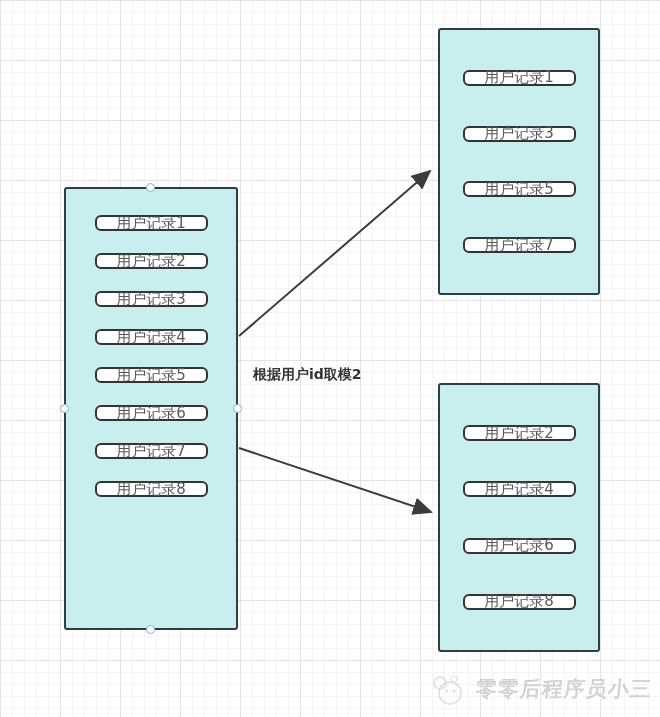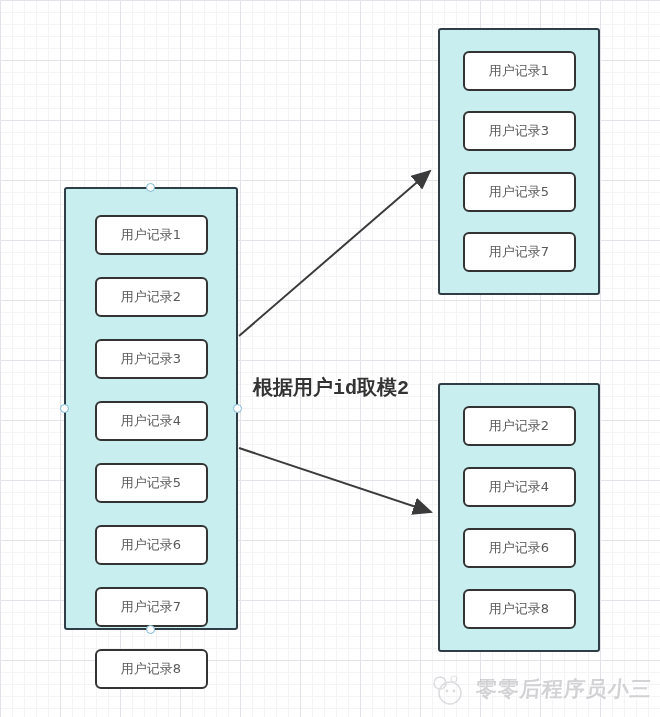--- a/index.html
+++ b/index.html
@@ -25,43 +25,42 @@
     border:2px solid #2f3e46;
     border-radius:3px;
     box-sizing:border-box;
     display:flex;flex-direction:column;align-items:center;
   }
   .container.source{left:64px;top:187px;width:174px;height:443px;padding-top:26px;gap:22px;}
   .container.shard{left:438px;width:162px;justify-content:space-evenly;}
   .container.shard1{top:28px;height:267px;}
   .container.shard2{top:383px;height:269px;}
   .record{
-    width:113px;height:40px;flex:0 0 auto;
+    width:113px;height:16px;flex:0 0 auto;
     background:#ffffff;
     border:2px solid #333333;
     border-radius:6px;
     box-sizing:border-box;
     display:flex;align-items:center;justify-content:center;
-    font-size:13px;color:#595959;
+    font-size:15px;color:#595959;
     white-space:nowrap;
   }
   .handle{
     position:absolute;width:7px;height:7px;
     background:#ffffff;border:1.5px solid #7db9d8;border-radius:50%;
     box-sizing:content-box;
   }
   .handle.top{left:calc(50% - 5px);top:-6px;}
   .handle.bottom{left:calc(50% - 5px);bottom:-6px;}
   .handle.left{left:-6px;top:calc(50% - 5px);}
   .handle.right{right:-6px;top:calc(50% - 5px);}
   .edge-label{
-    position:absolute;left:253px;top:374px;
-    font-size:20px;font-weight:700;color:#333333;
+    position:absolute;left:253px;top:366px;
+    font-size:14px;font-weight:700;color:#333333;
     white-space:nowrap;
-    font-family:Liberation Mono, monospace;
   }
   .watermark{
     position:absolute;right:8px;bottom:8px;
     display:flex;align-items:center;gap:8px;
     pointer-events:none;
   }
   .watermark .wm-text{
     font-size:21px;font-weight:700;letter-spacing:1px;
     color:rgba(130,130,135,0.35);
     text-shadow:1px 1px 0 rgba(255,255,255,0.95),2px 2px 1px rgba(255,255,255,0.6);

